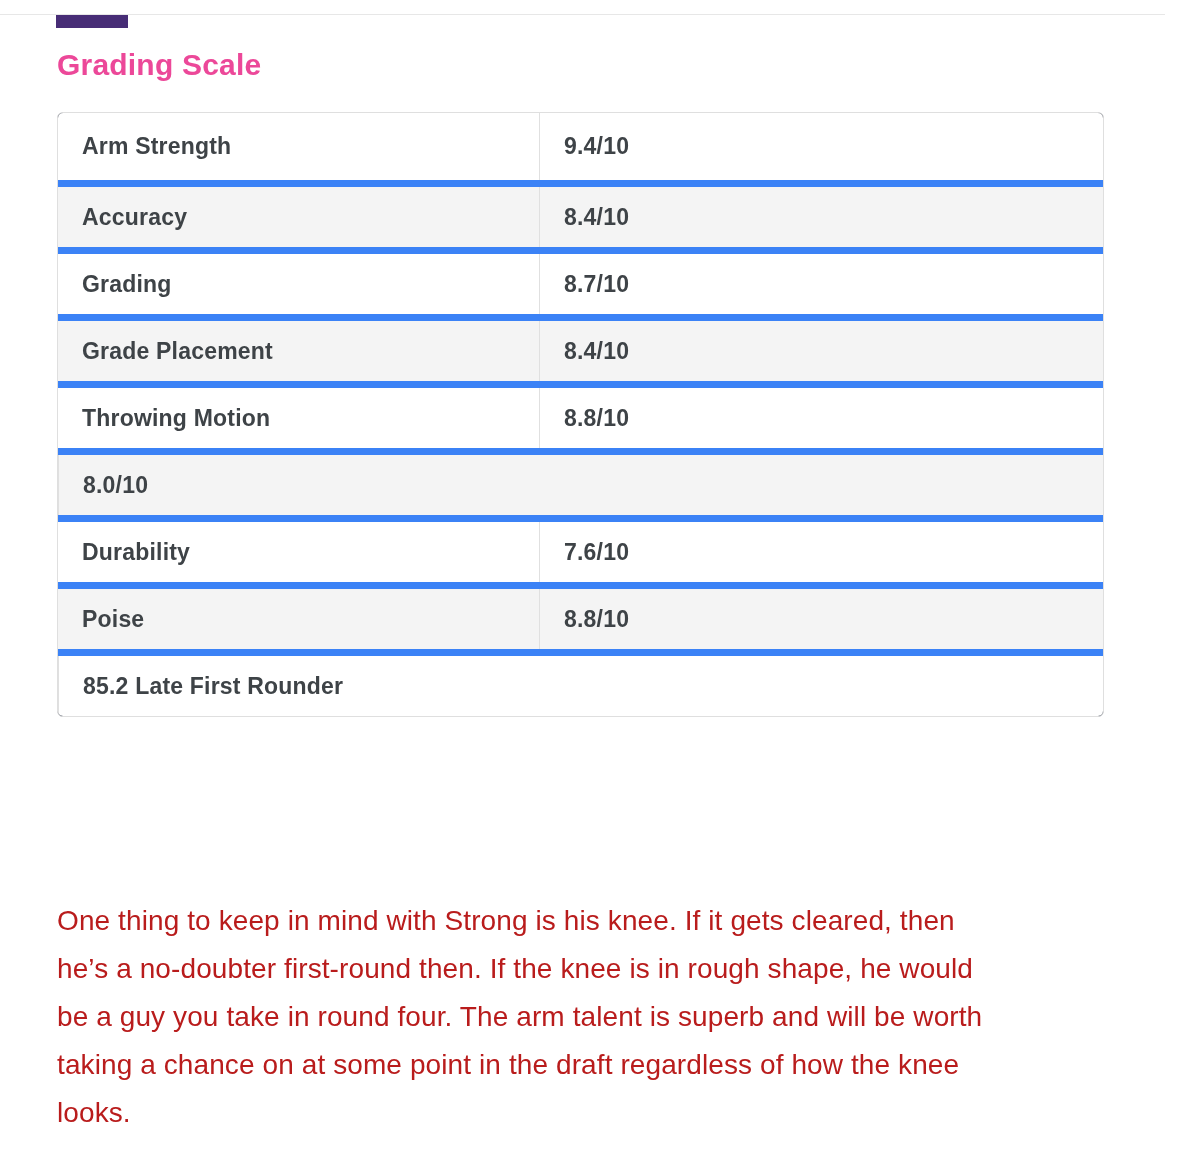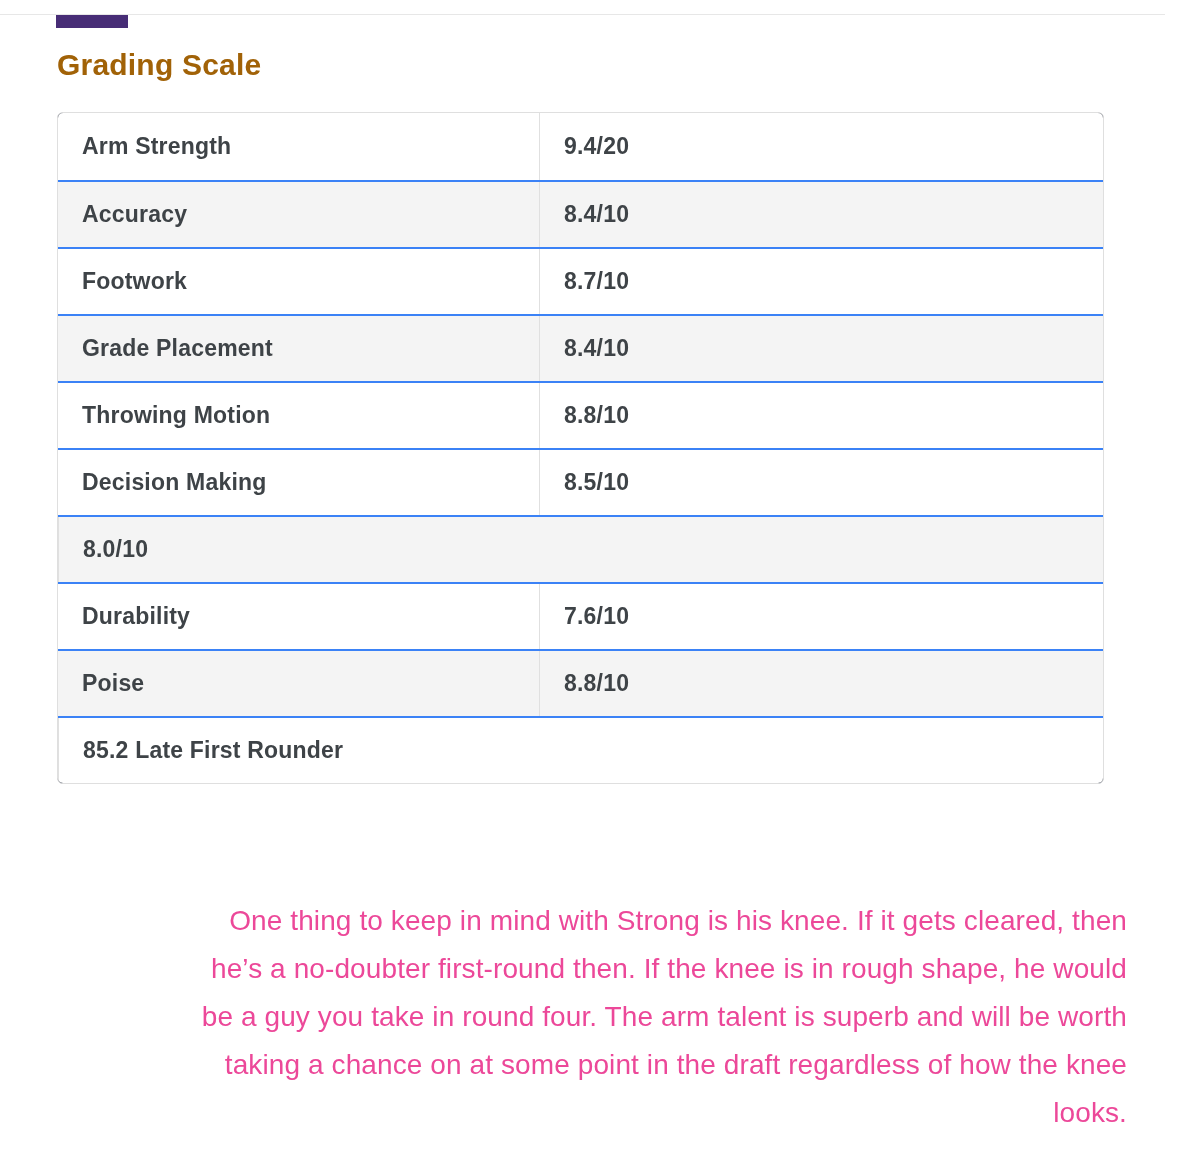--- a/index.html
+++ b/index.html
@@ -21,37 +21,37 @@
     top: 15px; left: 56px;
     width: 72px; height: 13px;
     background: #472d76;
   }
   .page-heading {
     position: absolute;
     top: 48px; left: 57px;
     font-size: 30px;
     font-weight: bold;
     letter-spacing: 0.2px;
-    color: #a16207;
+    color: #ec4899;
   }
   .grade-table {
     position: absolute;
     top: 112px; left: 57px;
     width: 1047px;
     border: 1px solid #dfdfdf;
     border-radius: 6px;
     overflow: hidden;
     background: #0f172a;
   }
   .grade-row {
     display: flex;
     height: 67px;
     background: #ffffff;
   }
-  .grade-row + .grade-row { border-top: 2px solid #3b82f6; }
+  .grade-row + .grade-row { border-top: 7px solid #3b82f6; }
   .grade-row.alt { background: #f4f4f4; }
   .grade-cell {
     display: flex;
     align-items: center;
     font-size: 23px;
     font-weight: bold;
     color: #3e4347;
     letter-spacing: 0.2px;
   }
   .grade-cell.label {
@@ -63,57 +63,52 @@
     padding-left: 24px;
     border-left: 1px solid #e0e0e0;
   }
   .body-paragraph {
     position: absolute;
     top: 897px; left: 57px;
     width: 1070px;
     font-size: 28px;
     line-height: 48px;
     font-weight: normal;
-    color: #ec4899;
+    color: #b91c1c;
     letter-spacing: 0.1px;
-    text-align: right;
   }
 </style>
 </head>
 <body>
 
 <div class="top-rule"></div>
 <div class="accent-bar"></div>
 
 <h2 class="page-heading">Grading Scale</h2>
 
 <div class="grade-table">
   <div class="grade-row">
     <div class="grade-cell label">Arm Strength</div>
-    <div class="grade-cell value">9.4/20</div>
+    <div class="grade-cell value">9.4/10</div>
   </div>
   <div class="grade-row alt">
     <div class="grade-cell label">Accuracy</div>
     <div class="grade-cell value">8.4/10</div>
   </div>
   <div class="grade-row">
-    <div class="grade-cell label">Footwork</div>
+    <div class="grade-cell label">Grading</div>
     <div class="grade-cell value">8.7/10</div>
   </div>
   <div class="grade-row alt">
     <div class="grade-cell label">Grade Placement</div>
     <div class="grade-cell value">8.4/10</div>
   </div>
   <div class="grade-row">
     <div class="grade-cell label">Throwing Motion</div>
     <div class="grade-cell value">8.8/10</div>
-  </div>
-  <div class="grade-row">
-    <div class="grade-cell label">Decision Making</div>
-    <div class="grade-cell value">8.5/10</div>
   </div>
   <div class="grade-row alt">
     <div class="grade-cell value">8.0/10</div>
   </div>
   <div class="grade-row">
     <div class="grade-cell label">Durability</div>
     <div class="grade-cell value">7.6/10</div>
   </div>
   <div class="grade-row alt">
     <div class="grade-cell label">Poise</div>

